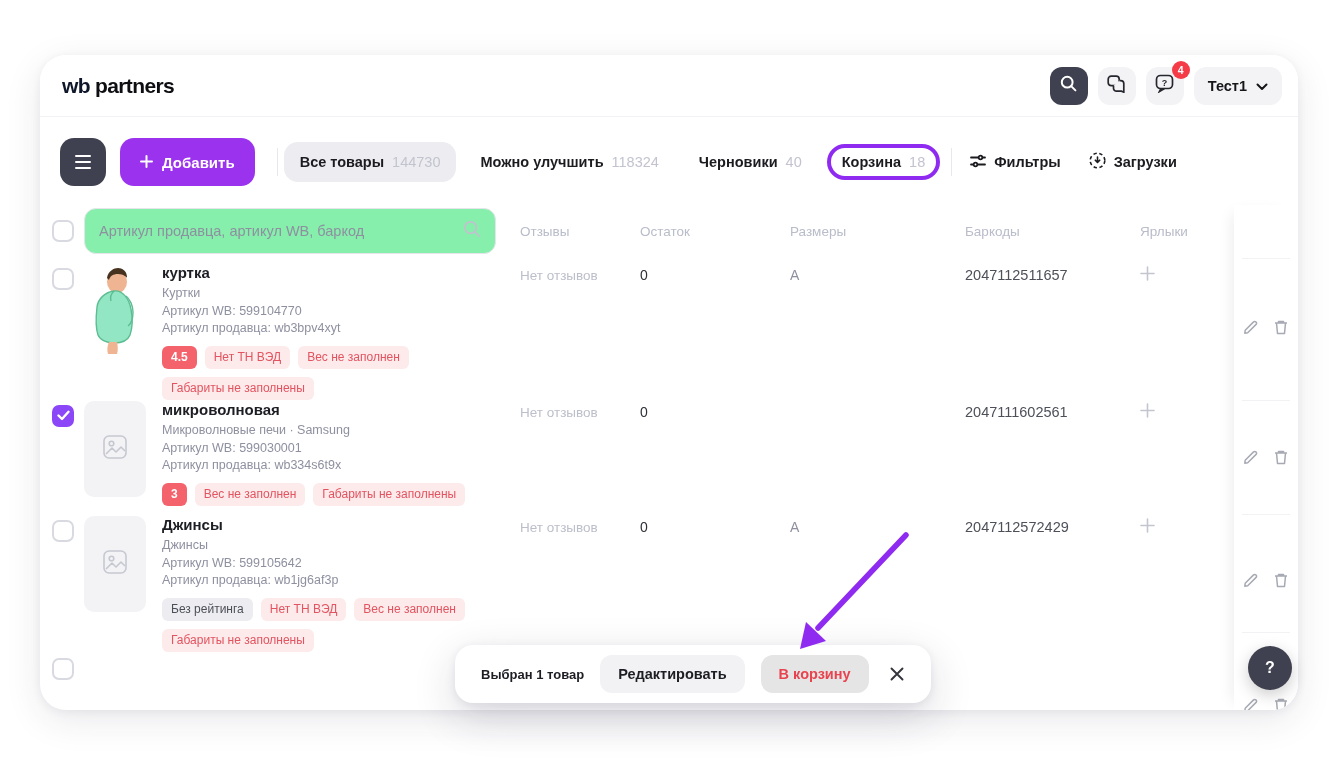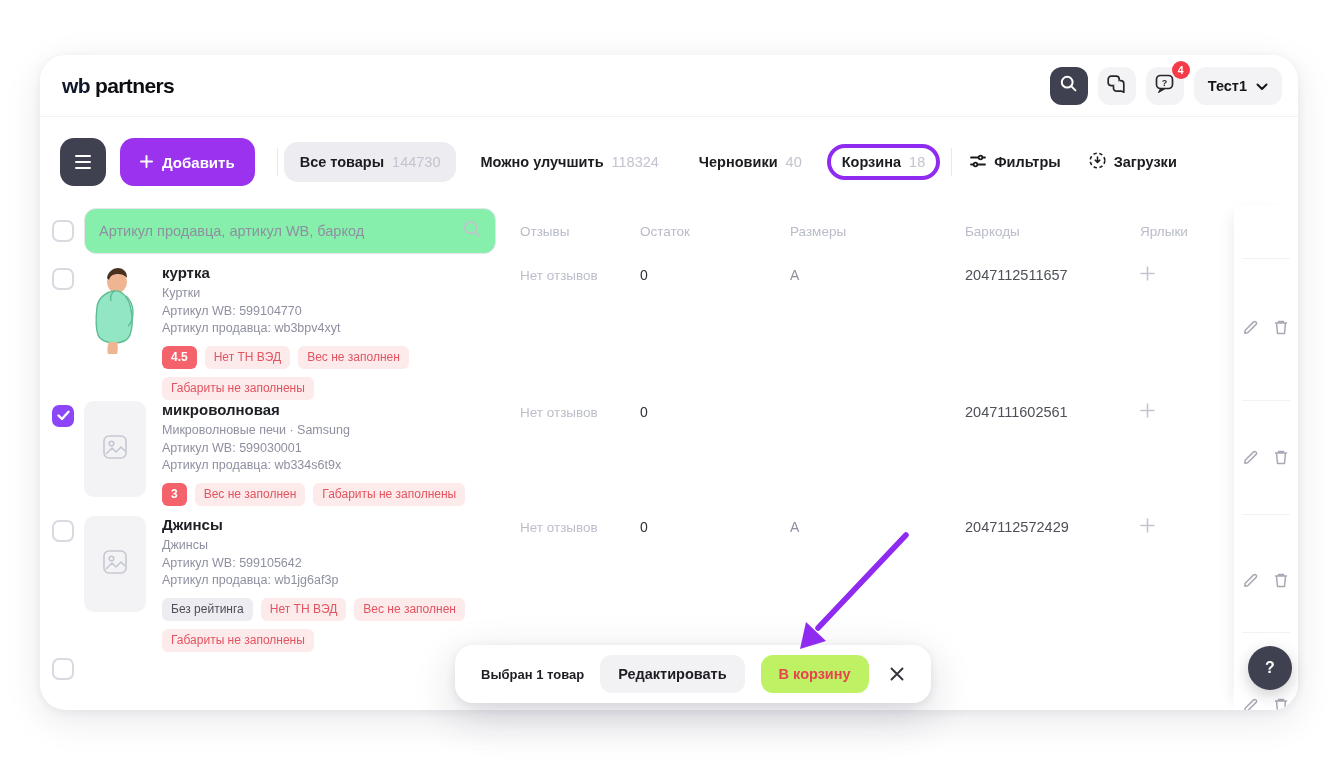--- a/index.html
+++ b/index.html
@@ -81,21 +81,21 @@
   .panel-divider { position:absolute; left:8px; right:8px; height:1px; background:#f2f2f5; }
   .row-actions { position:absolute; left:0; width:100%; display:flex; justify-content:center; gap:14px; }
   .row-actions svg { cursor:pointer; }
 
   
   .selection-bar { position:absolute; left:455px; top:645px; height:58px; display:flex; align-items:center; gap:16px;
     padding:0 26px; background:#fff; border-radius:18px; z-index:40;
     box-shadow:0 14px 44px rgba(30,30,60,.16), 0 2px 10px rgba(30,30,60,.08); }
   .sel-text { font-size:13px; font-weight:700; color:#1d1e24; white-space:nowrap; }
   .btn-edit { background:#f2f2f4; border-radius:12px; padding:11px 18px; font-size:14.5px; font-weight:700; color:#1d1e24; cursor:pointer; white-space:nowrap; }
-  .btn-cart { background:#bef264; border-radius:12px; padding:11px 18px; font-size:14.5px; font-weight:700; color:#e8434f; cursor:pointer; white-space:nowrap; }
+  .btn-cart { background:#e5e5e5; border-radius:12px; padding:11px 18px; font-size:14.5px; font-weight:700; color:#e8434f; cursor:pointer; white-space:nowrap; }
   .btn-close { margin-left:4px; cursor:pointer; display:flex; }
 
   
   .arrow-overlay { position:absolute; left:0; top:0; width:1344px; height:764px; pointer-events:none; z-index:50; }
   .help-fab { position:absolute; left:1248px; top:646px; width:44px; height:44px; border-radius:50%; background:#3f4150;
     color:#fff; font-size:16px; font-weight:700; display:flex; align-items:center; justify-content:center; z-index:60;
     box-shadow:0 5px 16px rgba(0,0,0,.2); cursor:pointer; }
 </style>
 </head>
 <body>

